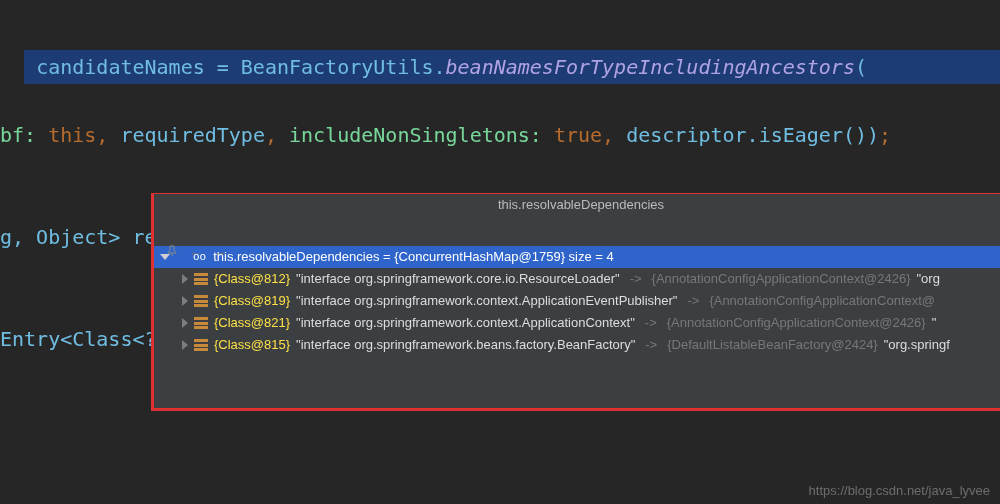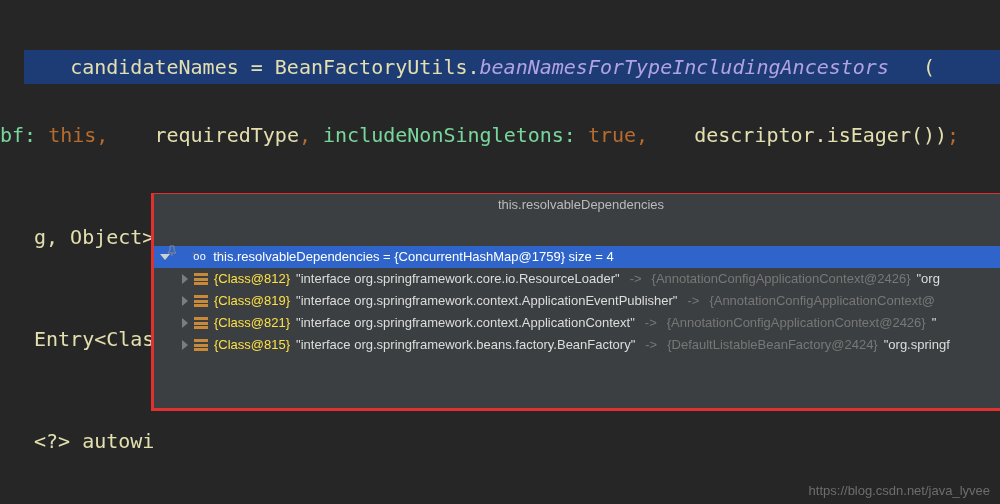--- a/index.html
+++ b/index.html
@@ -17,21 +17,21 @@
     padding-top: 16px;
     line-height: 34px;
     white-space: pre;
   }
   .code-line { display: block; padding-left: 0; }
   .hl-line { background: #214283; display: inline-block; width: 100%; }
   .kw { color: #cc7832; }
   .fn { font-style: italic; color: #c4b5fd; }
   .param { color: #86efac; font-style: normal; }
   .field { color: #9876aa; }
-  .txt { color: #fef9c3; margin-left: 34px; }
+  .txt { color: #7dd3fc; }
   .comma { color: #cc7832; }
   .hl-purple { color: #9876aa; }
   .sel-bg { background: #214283; }
 
   
   .popup-wrap {
     position: absolute;
     left: 151px;
     top: 193px;
     width: 860px;
@@ -158,21 +158,20 @@
   }
 </style>
 </head>
 <body>
 
 <div class="code-area">
   <span class="code-line hl-line"><span class="txt"> candidateNames = BeanFactoryUtils.</span><span class="fn">beanNamesForTypeIncludingAncestors</span><span class="txt">(</span></span>
   <span class="code-line"><span class="param">bf: </span><span class="kw">this</span><span class="comma">, </span><span class="txt">requiredType</span><span class="comma">, </span><span class="param">includeNonSingletons: </span><span class="kw">true</span><span class="comma">, </span><span class="txt">descriptor.isEager())</span><span class="comma">;</span></span>
   <span class="code-line"><span class="txt">g, Object&gt; result = </span><span class="kw">new </span><span class="txt">LinkedHashMap&lt;&gt;(candidateNames.</span><span class="field">length</span><span class="txt">)</span><span class="comma">;</span></span>
   <span class="code-line"><span class="txt">Entry&lt;Class&lt;?&gt;, Object&gt; classObjectEntry : </span><span class="sel-bg"><span class="kw">this</span><span class="txt">.</span><span class="hl-purple">resolvableDependencies</span></span><span class="txt">.entr</span></span>
-  <span class="code-line"><span class="txt">&lt;?&gt; autowi</span></span>
   
   
   
   
   
   
 </div>
 
 <div class="dim-overlay"></div>
 

